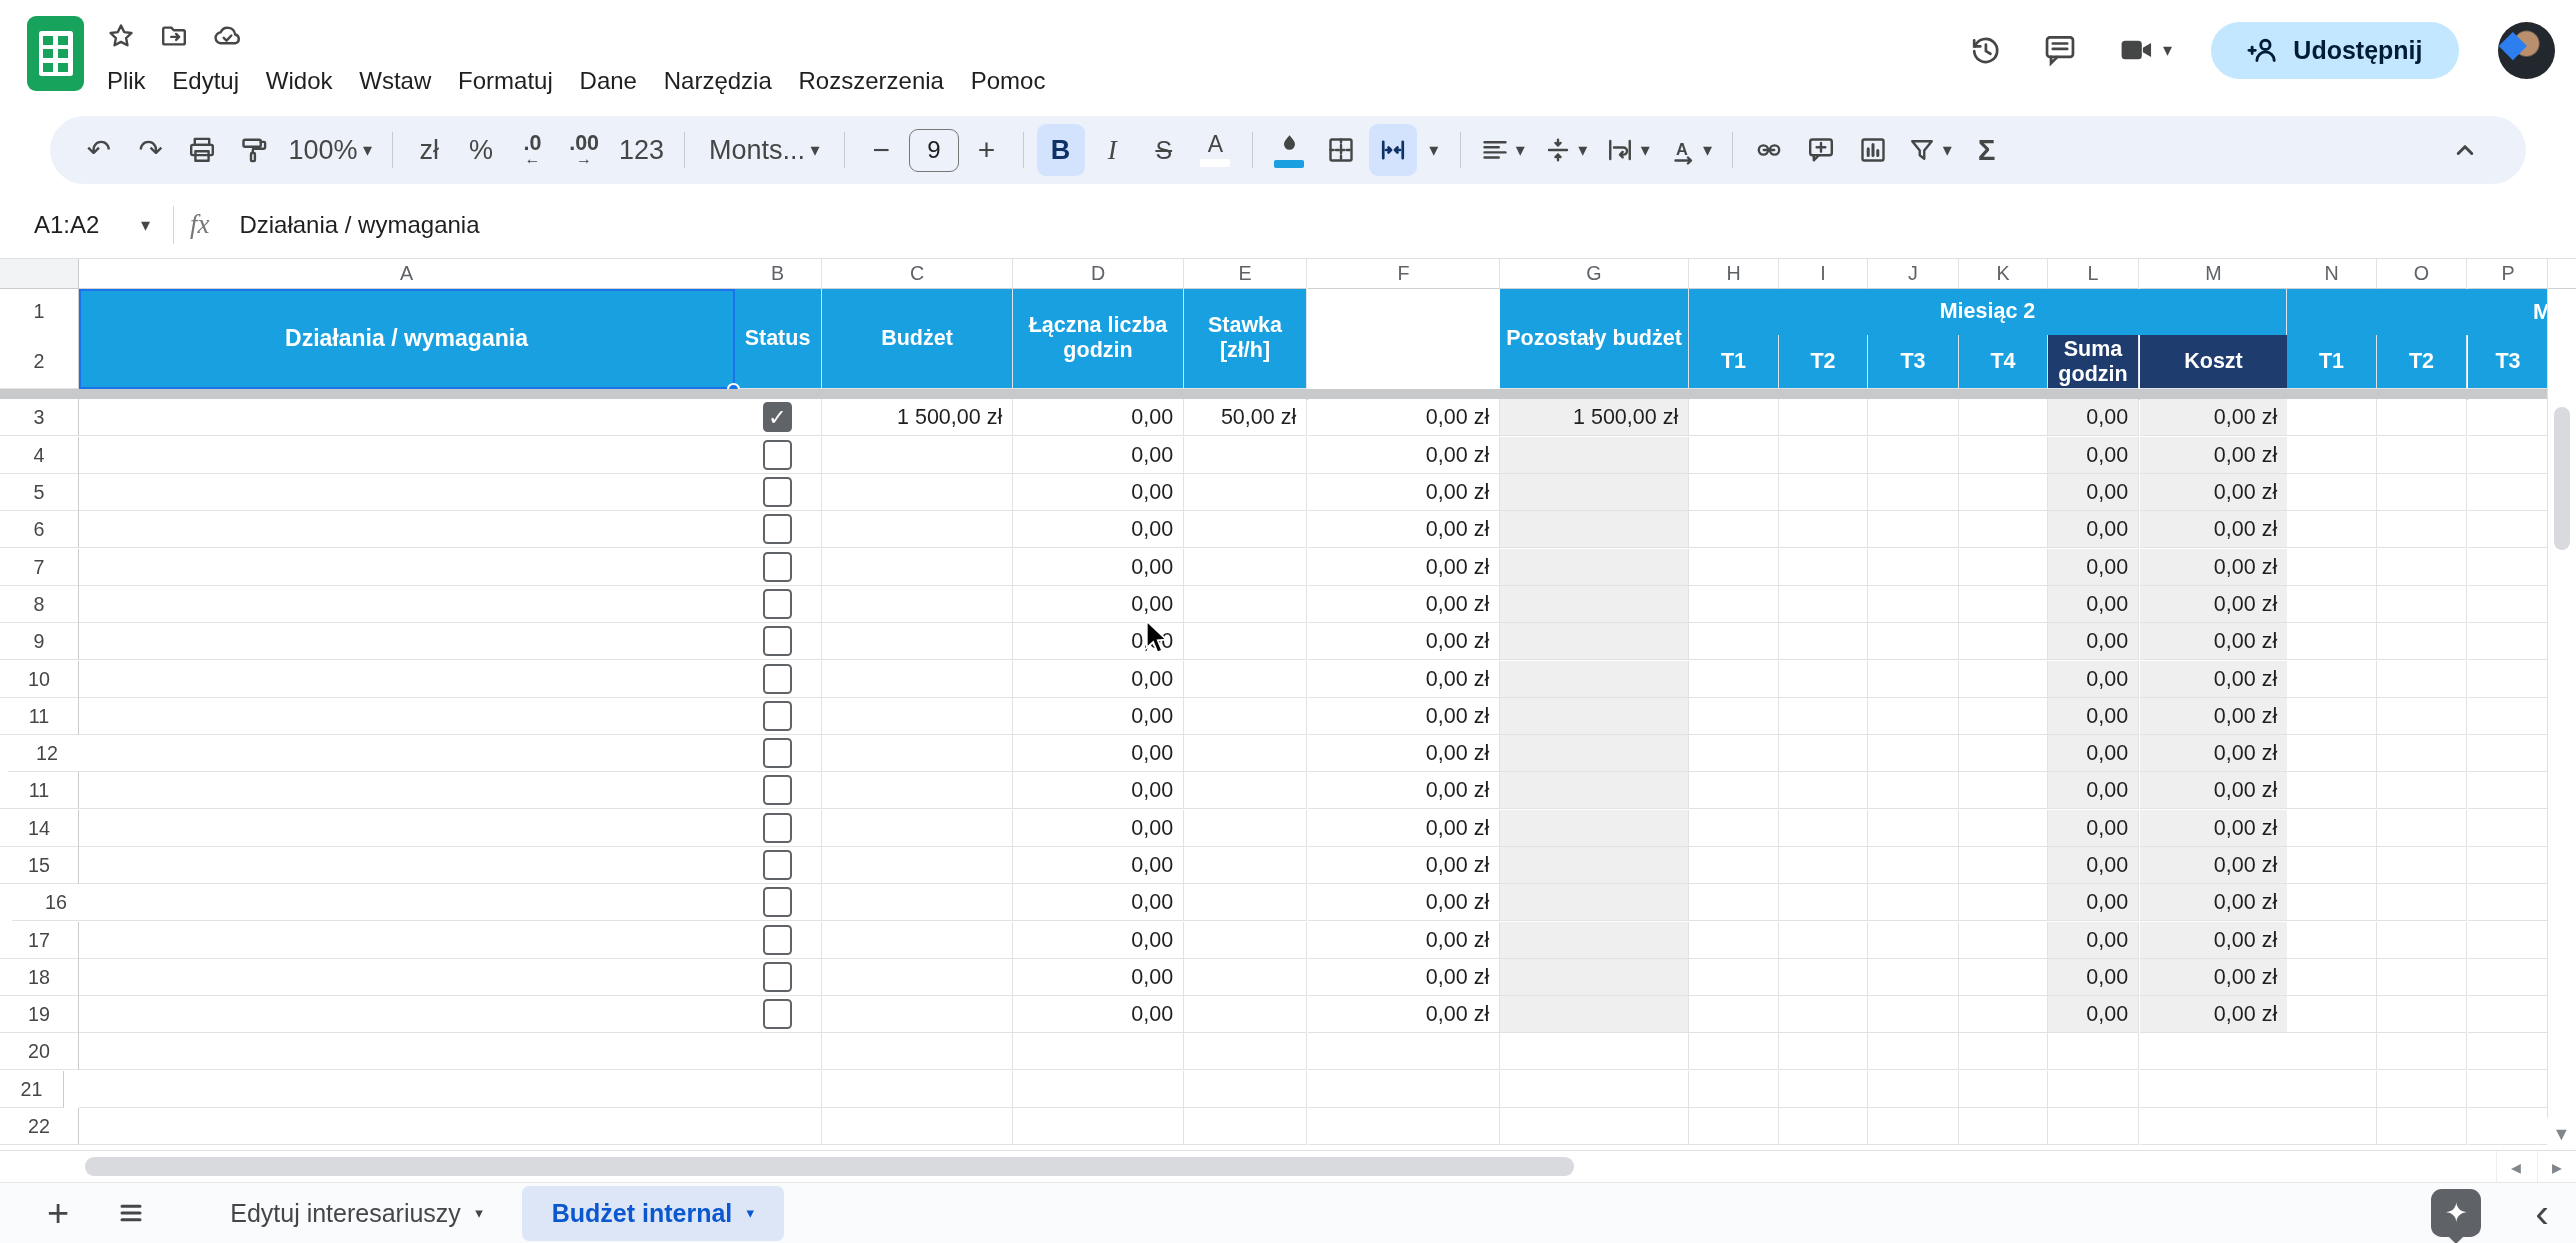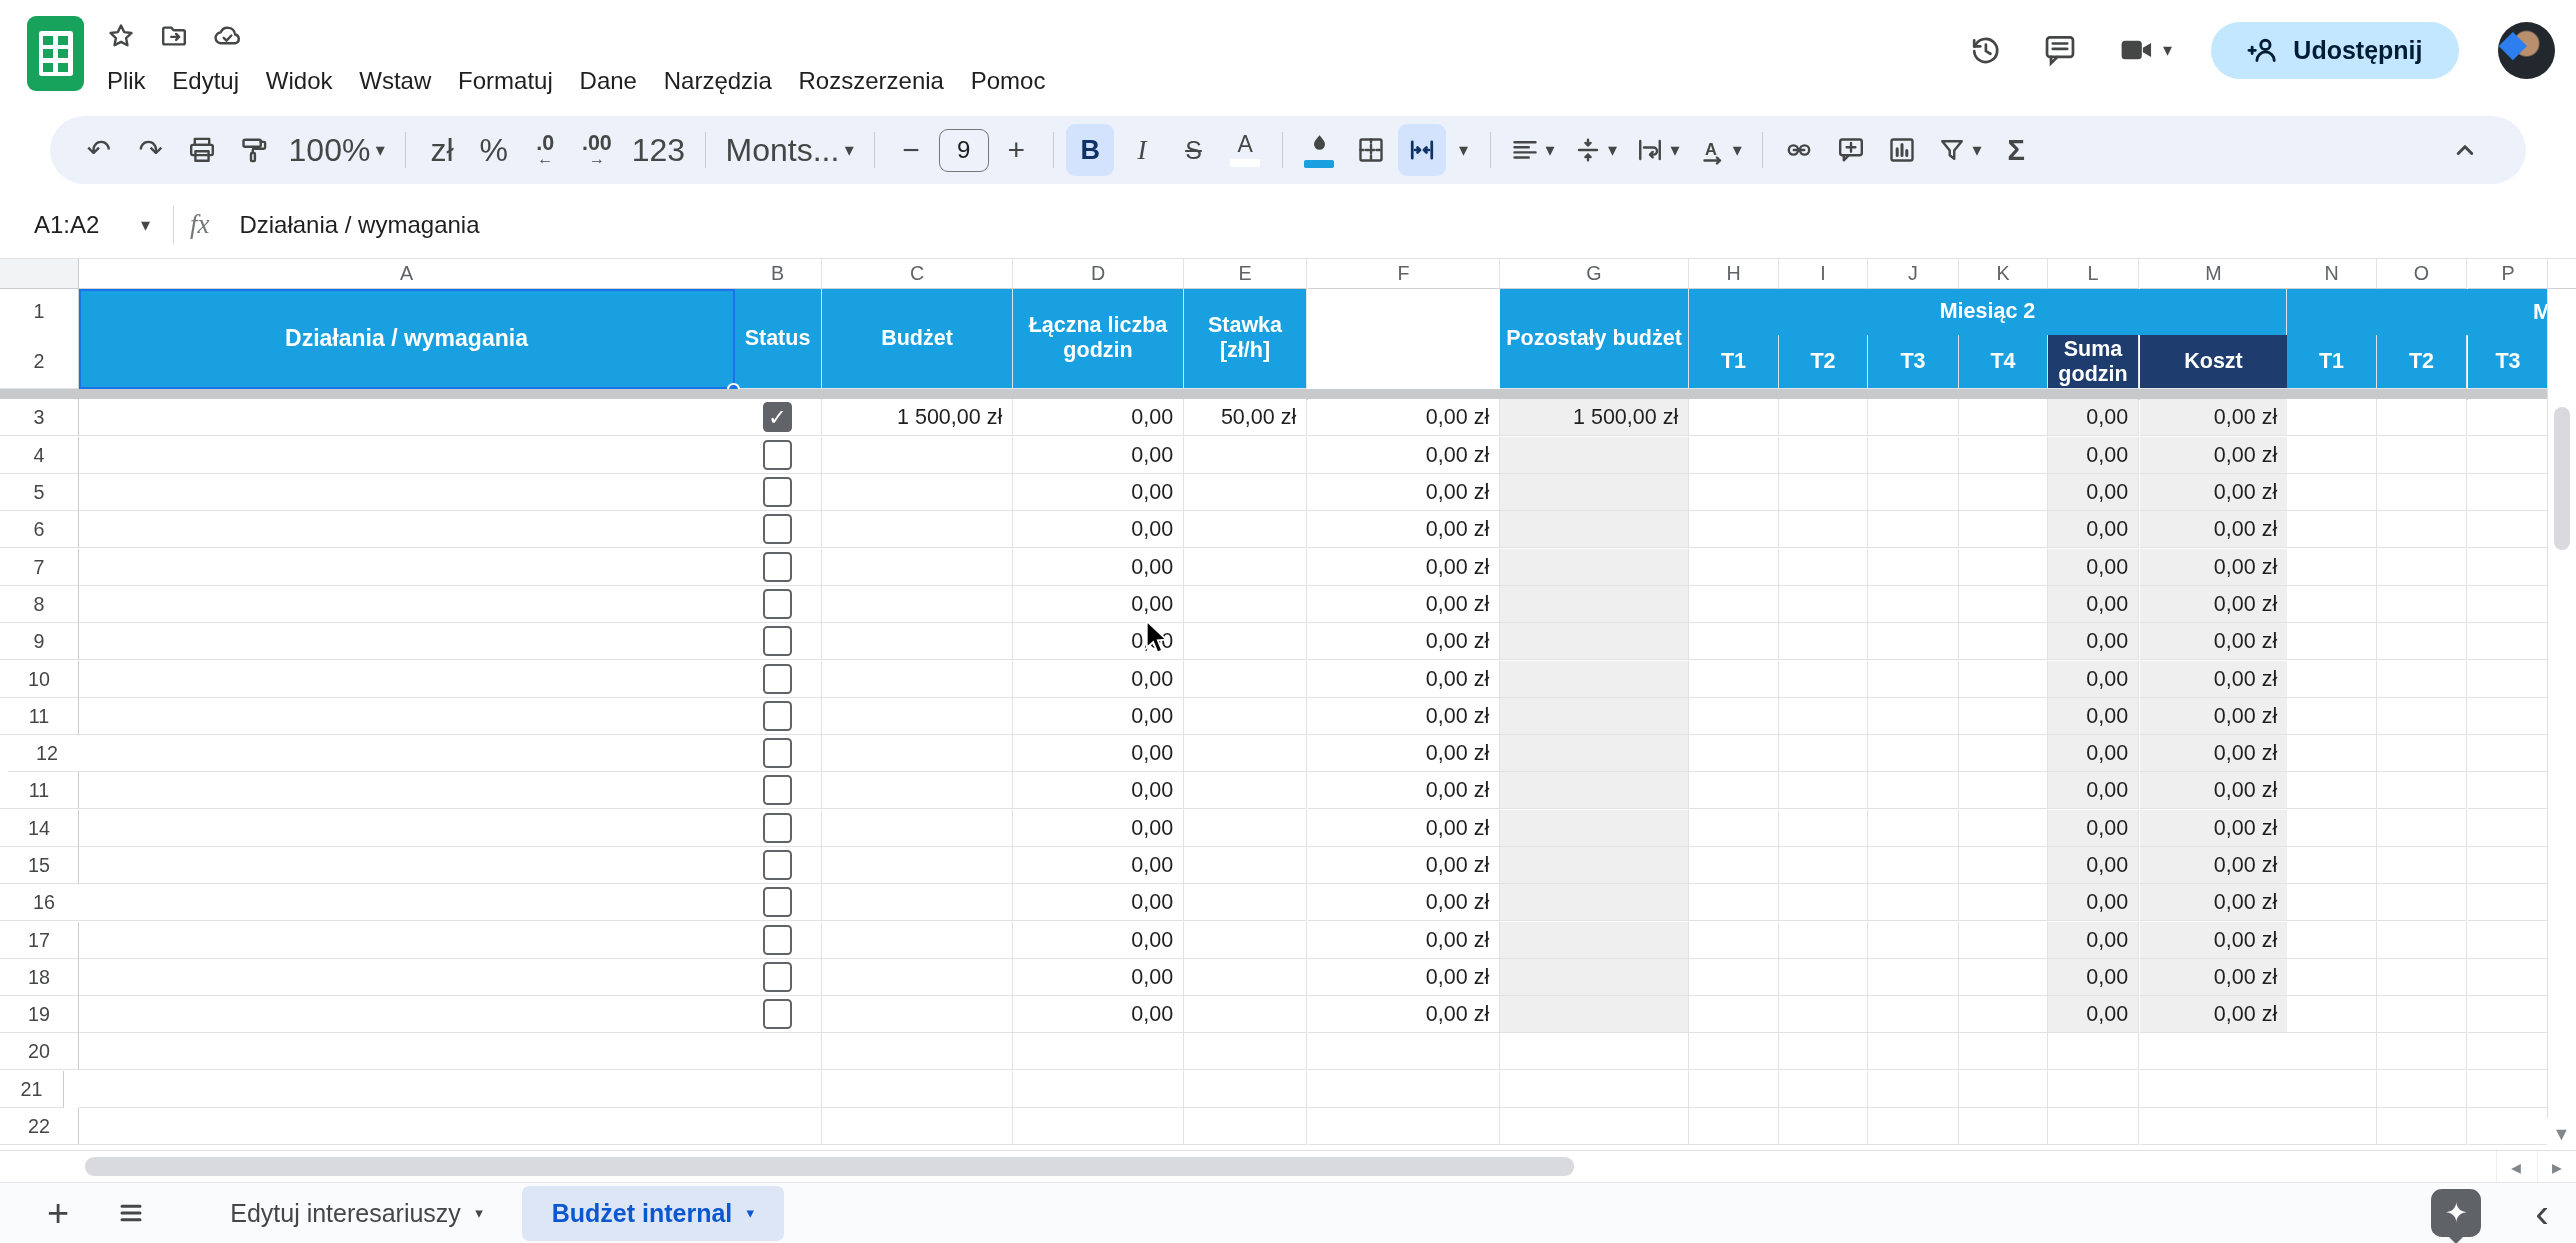--- a/index.html
+++ b/index.html
@@ -20,21 +20,21 @@
   .titlebar-right{position:absolute;right:21.5px;top:16px;display:flex;align-items:center;gap:39px;height:68px}
   .tr-ic{color:#444746;display:flex;align-items:center;gap:7.2px}
   .share{display:flex;align-items:center;gap:14.3px;background:#c2e7ff;color:#001d35;border:none;height:57px;padding:0 36px;border-radius:29px;font-size:25px;font-weight:bold;font-family:inherit}
   .avatar{width:57px;height:57px;border-radius:50%;background:radial-gradient(circle at 50% 38%,#b98f6e 0 26%,#23282e 30%);position:relative;overflow:hidden}
   .avatar:after{content:"";position:absolute;left:5.4px;top:14.3px;width:19.7px;height:19.7px;background:#2d7ff0;transform:rotate(45deg)}
   .caret{font-size:18px;color:#444746;line-height:1}
   
   .toolbar{position:absolute;left:50px;top:116px;width:2476px;height:68px;background:#edf2fa;border-radius:34px;display:flex;align-items:center;padding:0 25px;gap:3.6px}
   .tbtn{min-width:48px;height:52px;display:flex;align-items:center;justify-content:center;border-radius:9px;color:#444746;gap:5.4px;padding:0 7.2px}
   .tbtn.active{background:#d3e3fd}
-  .tbt{font-size:32px;color:#444746;white-space:nowrap}
+  .tbt{font-size:27px;color:#444746;white-space:nowrap}
   .sep{width:0.9px;height:36px;background:#c7cacf;margin:0 9px;flex:0 0 auto}
   .bold-b{font-size:27px;font-weight:bold;color:#0e3266}
   .ital-i{font-size:27px;font-style:italic;font-family:"Liberation Serif",serif}
   .strike-s{font-size:25px;text-decoration:line-through}
   .stack{display:flex;flex-direction:column;align-items:center;line-height:1}
   .stack .bar{width:30px;height:8px;margin-top:2.7px;border-radius:1.8px}
   .dec{display:flex;flex-direction:column;align-items:center;line-height:.85}
   .dec b{font-size:21.5px;font-weight:bold;color:#444746}
   .dec i{font-style:normal;font-size:16px;color:#444746}
   .sizebox{width:50px;height:43px;border:1.8px solid #747775;border-radius:9px;display:flex;align-items:center;justify-content:center;font-size:24px;color:#1f1f1f}
@@ -666,21 +666,21 @@
     <div class="cell num gray" style="left: 1500px; top: 588px; width: 189px; height: 37px;"></div>
     <div class="cell num" style="left: 1689px; top: 588px; width: 90px; height: 37px;"></div>
     <div class="cell num" style="left: 1779px; top: 588px; width: 89px; height: 37px;"></div>
     <div class="cell num" style="left: 1868px; top: 588px; width: 91px; height: 37px;"></div>
     <div class="cell num" style="left: 1959px; top: 588px; width: 89px; height: 37px;"></div>
     <div class="cell num gray" style="left: 2048px; top: 588px; width: 91px; height: 37px;">0,00</div>
     <div class="cell num gray" style="left: 2140px; top: 588px; width: 148px; height: 37px;">0,00 zł</div>
     <div class="cell num" style="left: 2287px; top: 588px; width: 90px; height: 37px;"></div>
     <div class="cell num" style="left: 2377px; top: 588px; width: 90px; height: 37px;"></div>
     <div class="cell num" style="left: 2468px; top: 588px; width: 81px; height: 37px;"></div>
-    <div class="gut" style="left: 0px; top: 625px; width: 89px; height: 37px;">16</div>
+    <div class="gut" style="left: 12px; top: 625px; width: 89px; height: 37px;">16</div>
     <div class="cell" style="left: 79px; top: 625px; width: 656px; height: 37px;"></div>
     <div class="cell ctr" style="left: 734px; top: 625px; width: 88px; height: 37px;">
       <span class="cb"></span>
     </div>
     <div class="cell num" style="left: 822px; top: 625px; width: 191px; height: 37px;"></div>
     <div class="cell num" style="left: 1013px; top: 625px; width: 171px; height: 37px;">0,00</div>
     <div class="cell num" style="left: 1184px; top: 625px; width: 123px; height: 37px;"></div>
     <div class="cell num" style="left: 1308px; top: 625px; width: 192px; height: 37px;">0,00 zł</div>
     <div class="cell num gray" style="left: 1500px; top: 625px; width: 189px; height: 37px;"></div>
     <div class="cell num" style="left: 1689px; top: 625px; width: 90px; height: 37px;"></div>

